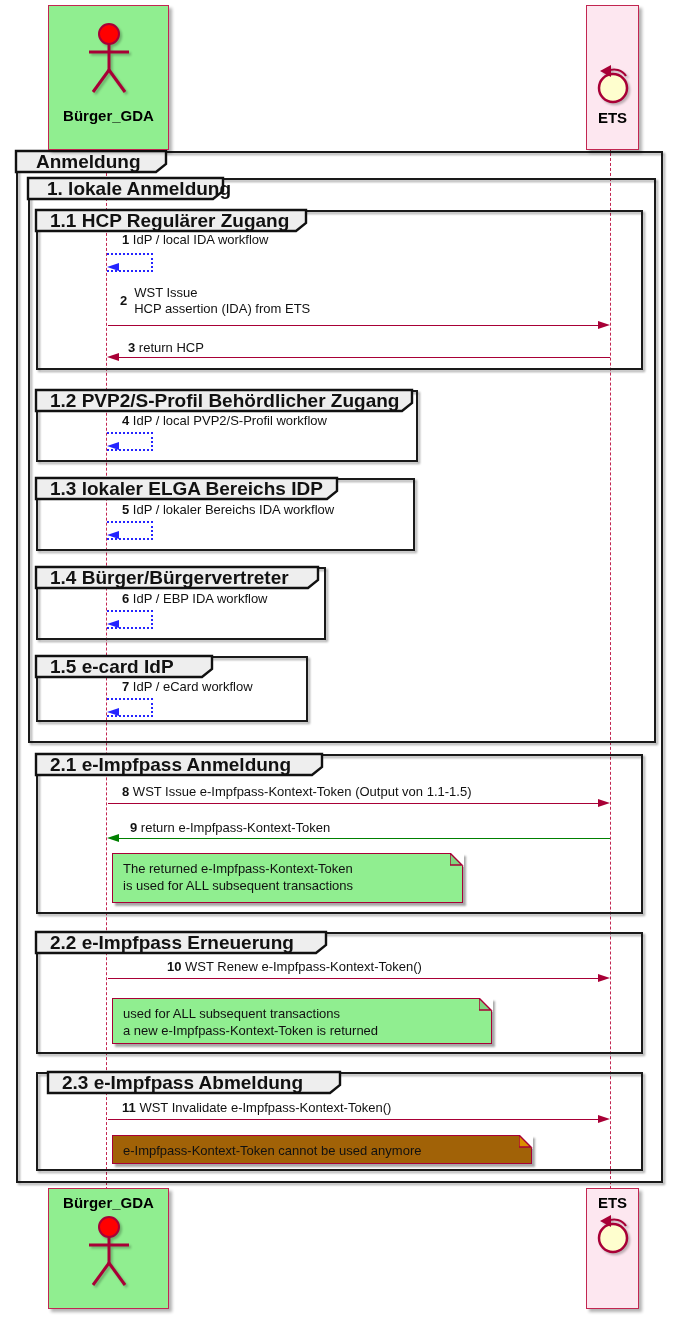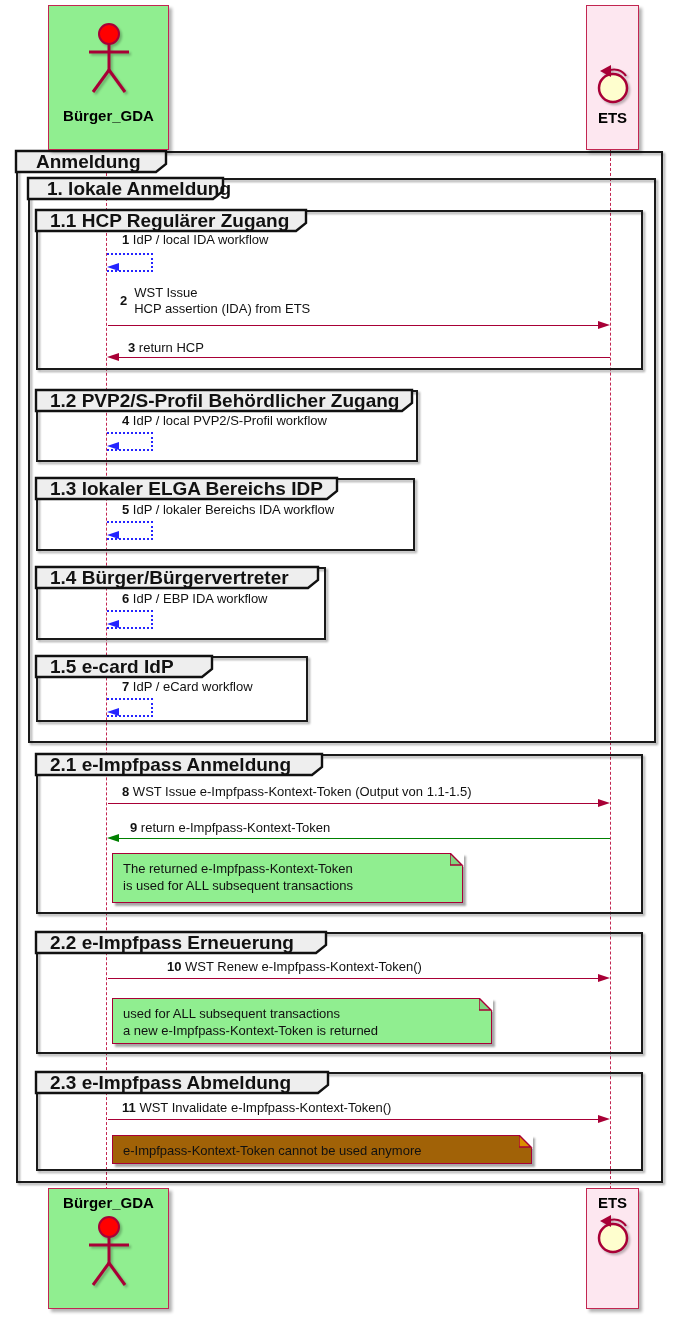--- a/index.html
+++ b/index.html
@@ -204,21 +204,21 @@
   <div class="note green" style="left:112px;top:998px;width:358px;height:32px;">
     <span style="display:block;">used for ALL subsequent transactions</span>
     <span style="display:block;">a new e-Impfpass-Kontext-Token is returned</span>
     <svg class="fold" width="14" height="14">
       <path d="M0,0 L14,0 L14,14 Z" fill="#ffffff"></path>
       <path d="M0,0 L12,12 L0,12 Z" fill="#7fd67f" stroke="#a80036" stroke-width="1.4"></path>
     </svg>
   </div>
 
   <div class="frame" style="left:36px;top:1072px;width:603px;height:95px;"></div>
-  <div class="tab" style="left:36px;top:1072px;width:246px;padding-left:20px;">
+  <div class="tab" style="left:48px;top:1072px;width:246px;padding-left:20px;">
     <svg width="292" height="21" viewBox="0 0 292 21">
         <polygon points="0,0 292,0 292,13 282,21 0,21" fill="#eeeeee" stroke="#111" stroke-width="2.4"></polygon>
       </svg>
     <span class="tabtext">2.3 e-Impfpass Abmeldung</span>
   </div>
   <div class="msg" style="left:122px;top:1100px;">
     <b>11</b> <span>WST Invalidate e-Impfpass-Kontext-Token()</span>
   </div>
   <div class="aline" style="left:108px;top:1119px;width:492px;"></div>
   <div class="ahead r" style="left:598px;top:1114.5px;"></div>

